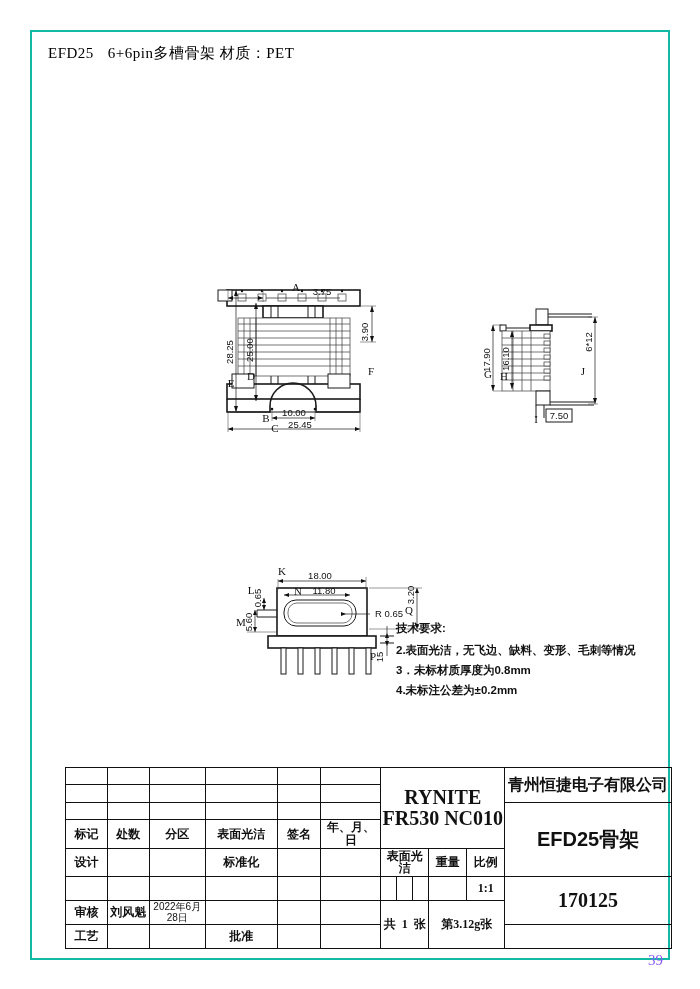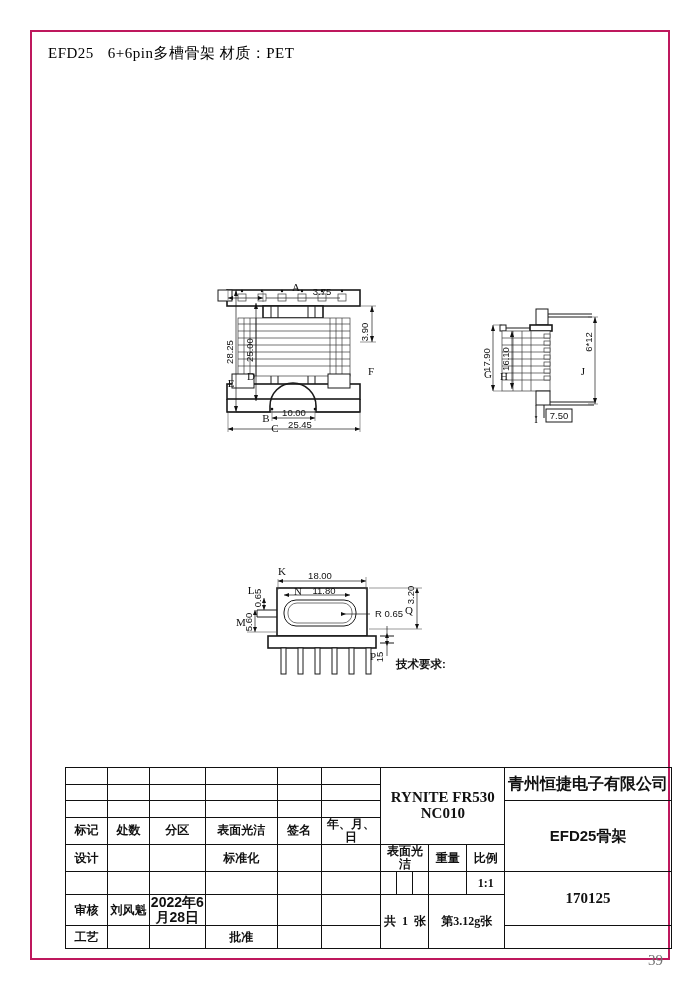--- a/index.html
+++ b/index.html
@@ -2,21 +2,21 @@
 <html><head>
 <meta charset="utf-8">
 <style>
   html,body{margin:0;padding:0;background:#ffffff;}
   body{
     width:700px;height:989px;position:relative;overflow:hidden;
     font-family:"Liberation Serif", serif;color:#000;
   }
   .sheet{
     position:absolute;left:30px;top:30px;width:640px;height:930px;
-    border:2px solid #be185d;box-sizing:border-box;background:#fff;
+    border:2px solid #14b8a6;box-sizing:border-box;background:#fff;
   }
   .title-head{
     position:absolute;left:16px;top:12px;font-size:15px;letter-spacing:.5px;
     white-space:nowrap;
   }
   .title-head .gap{display:inline-block;width:14px;}
 
   
   .dwg{position:absolute;left:0;top:0;width:640px;height:930px;}
   svg{display:block;}
@@ -25,41 +25,41 @@
   .ln-thin{stroke:#3a3a3a;stroke-width:0.7;fill:none;}
   .dim{stroke:#1a1a1a;stroke-width:0.7;fill:none;}
   .ext{stroke:#555;stroke-width:0.6;fill:none;}
   .fillw{fill:#ffffff;}
 
   .dtxt{font-family:"Liberation Sans", sans-serif;font-size:9.5px;fill:#111;}
   .dlet{font-family:"Liberation Serif", serif;font-size:11px;fill:#111;}
 
   
   .tech{
-    position:absolute;left:364px;top:622px;width:270px;
+    position:absolute;left:364px;top:586px;width:270px;
     font-family:"Liberation Sans", sans-serif;
     font-size:11.5px;line-height:20px;font-weight:bold;color:#111;
   }
   .tech .hd{margin-bottom:2px;}
   .tech .it{white-space:nowrap;}
 
   
   .tb{position:absolute;left:33px;top:735px;width:607px;height:182px;}
   .tb table{border-collapse:collapse;width:607px;height:182px;
             font-family:"Liberation Sans", sans-serif;font-size:12px;
             font-weight:bold;color:#111;}
   .tb td{border:1px solid #111;text-align:center;vertical-align:middle;
          padding:0;line-height:1.05;}
   .tb .ser{font-family:"Liberation Serif", serif;}
   .tb .big{font-size:16px;font-weight:bold;margin-top:8px;}
-  .tb .mid{font-size:15px;}
-  .tb .sm{font-size:14px;font-weight:bold;}
+  .tb .mid{font-size:20px;}
+  .tb .sm{font-size:10px;font-weight:normal;}
   .pageno{
     position:absolute;left:648px;top:952px;font-size:15px;
-    font-family:"Liberation Serif", serif;color:#737373;
+    font-family:"Liberation Serif", serif;color:#8b5cf6;
   }
 </style>
 </head>
 <body>
 
 <div class="sheet">
 
   <div class="title-head">
     <span>EFD25</span><span class="gap"></span><span>6+6pin多槽骨架</span>&nbsp;<span>材质：PET</span>
   </div>
@@ -304,20 +304,23 @@
       <path d="M355 614 l-2 -5 l4 0 z" fill="#111"></path>
       <text class="dtxt" x="351" y="625" text-anchor="middle" transform="rotate(-90 351 625)">15</text>
       <text class="dlet" x="341" y="628" text-anchor="middle">P</text>
     </g>
 
   </svg>
   </div>
 
   <div class="tech">
     <div class="hd">技术要求:</div>
+    <div class="it">2.表面光洁，无飞边、缺料、变形、毛刺等情况</div>
+    <div class="it">3．未标材质厚度为0.8mm</div>
+    <div class="it">4.未标注公差为±0.2mm</div>
   </div>
 
   <div class="tb">
     <table>
       <colgroup>
         <col style="width:42px">
           <col style="width:42px">
           <col style="width:56px">
         <col style="width:72px">
           <col style="width:44px">

